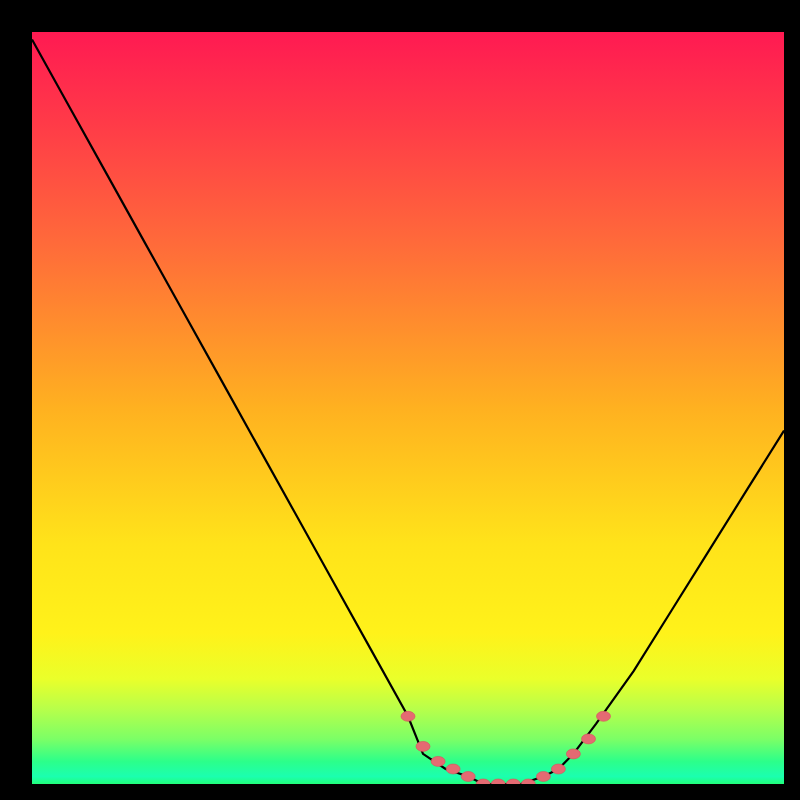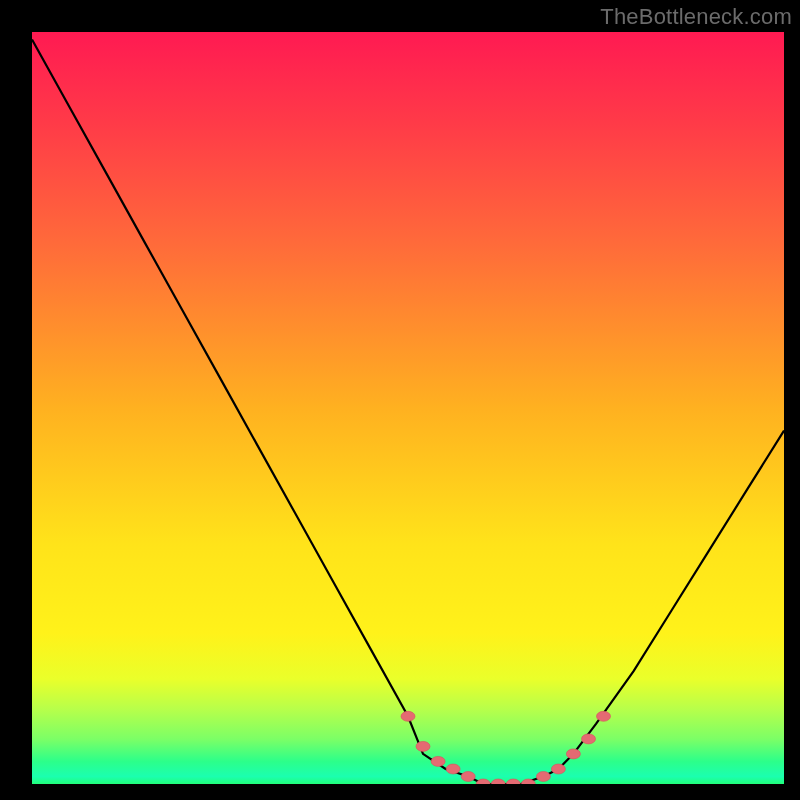--- a/index.html
+++ b/index.html
@@ -56,21 +56,20 @@
     left: 0;
     top: 0;
     width: 752px;
     height: 752px;
   }
 </style>
 </head>
 <body>
 
 <div class="frame">
-  <div class="watermark">TheBottleneck.com</div>
 
   <div class="plot">
     <svg class="curve" viewBox="0 0 752 752" preserveAspectRatio="none">
       <g>
         <path fill="none" stroke="#000" stroke-width="2.2" d="M0.0 7.5 L37.6 75.2 L75.2 142.9 L112.8 210.6 L150.4 278.2 L188.0 345.9 L225.6 413.6 L263.2 481.3 L300.8 549.0 L338.4 616.6 L376.0 684.3 L391.0 721.9 L413.6 737.0 L436.2 744.5 L451.2 752.0 L466.2 752.0 L488.8 752.0 L511.4 744.5 L526.4 737.0 L541.4 721.9 L564.0 691.8 L601.6 639.2 L639.2 579.0 L676.8 518.9 L714.4 458.7 L752.0 398.6"></path>
       </g>
       <g fill="#e46a72" stroke="#d9505a" stroke-width="0.6">
           <ellipse cx="376.0" cy="684.3" rx="7" ry="5"></ellipse>
           <ellipse cx="391.0" cy="714.4" rx="7" ry="5"></ellipse>
           <ellipse cx="406.1" cy="729.4" rx="7" ry="5"></ellipse>

